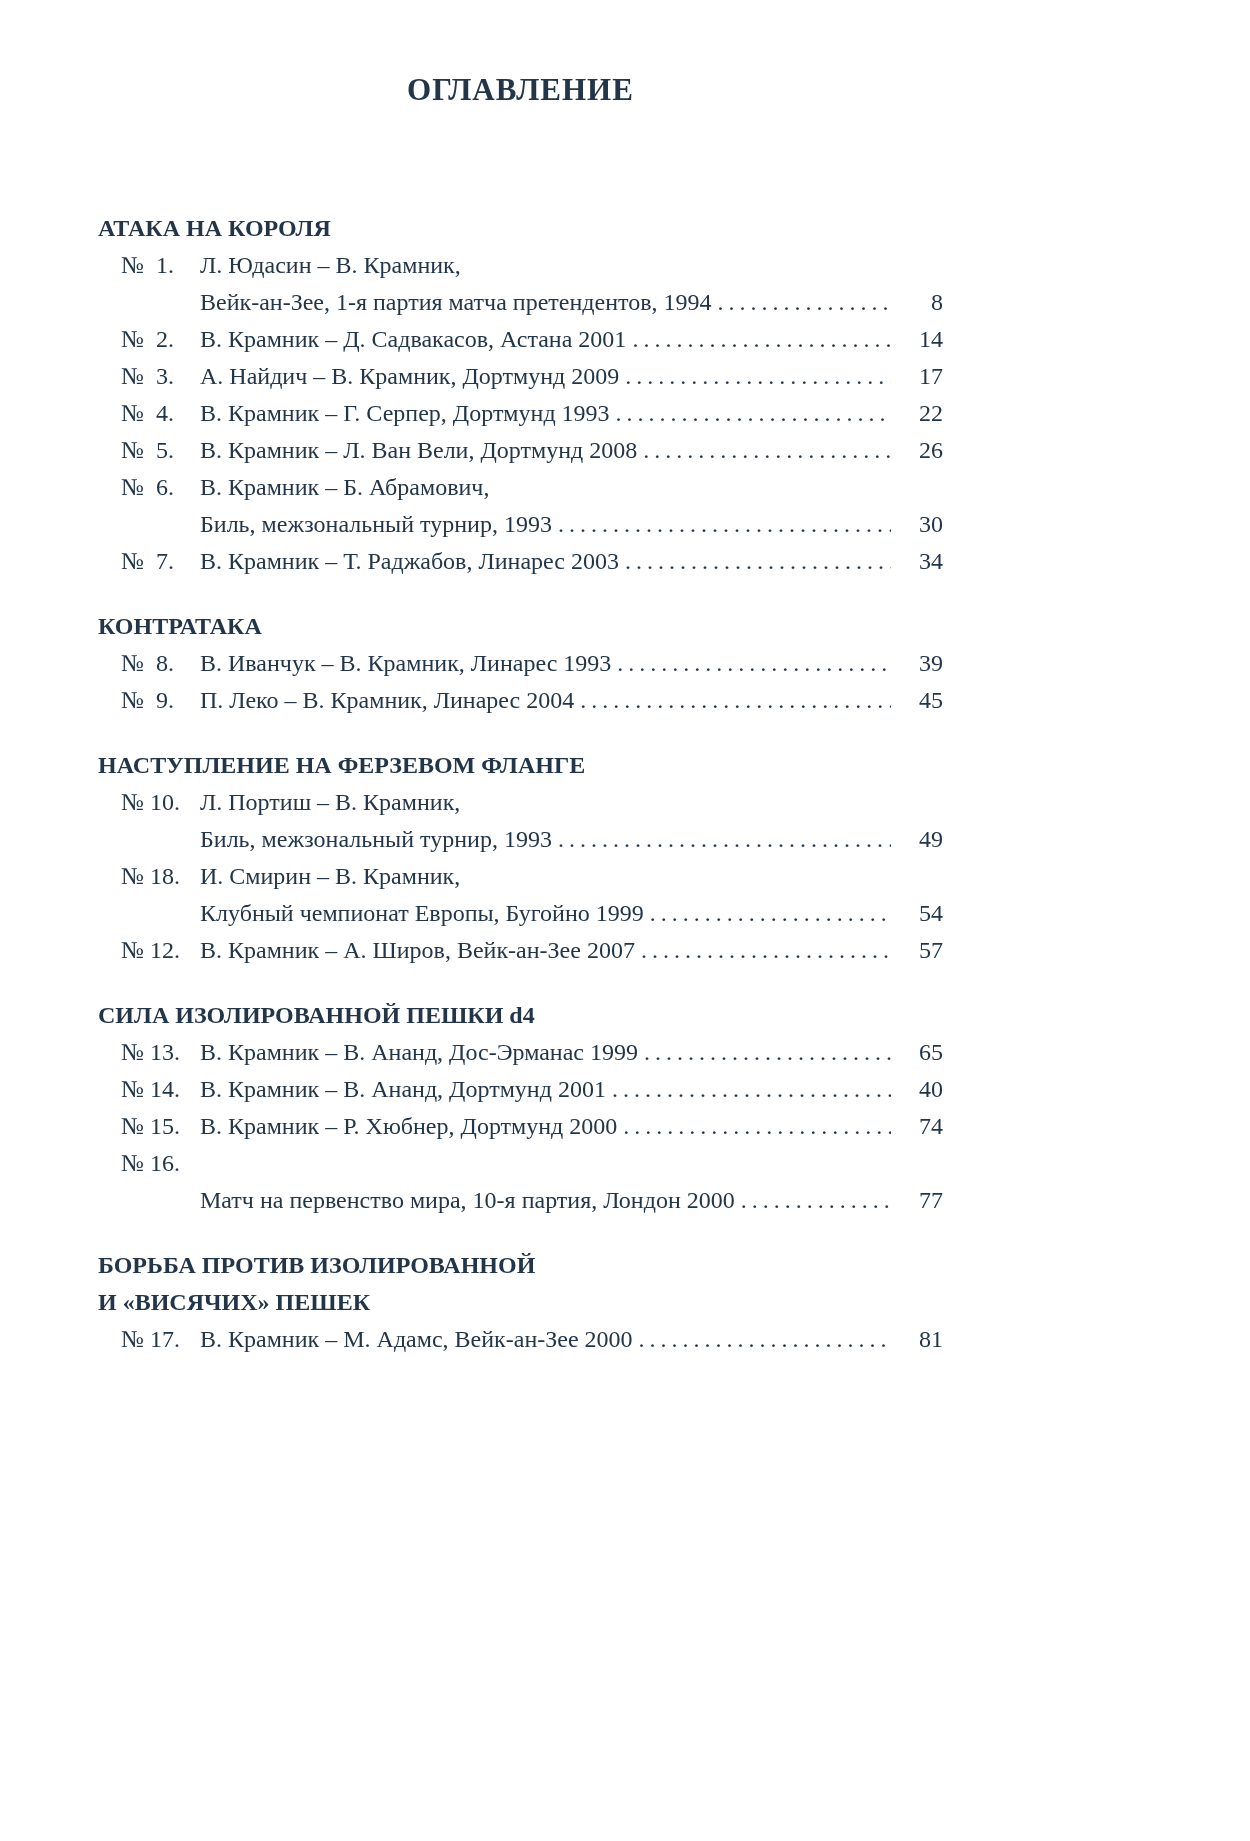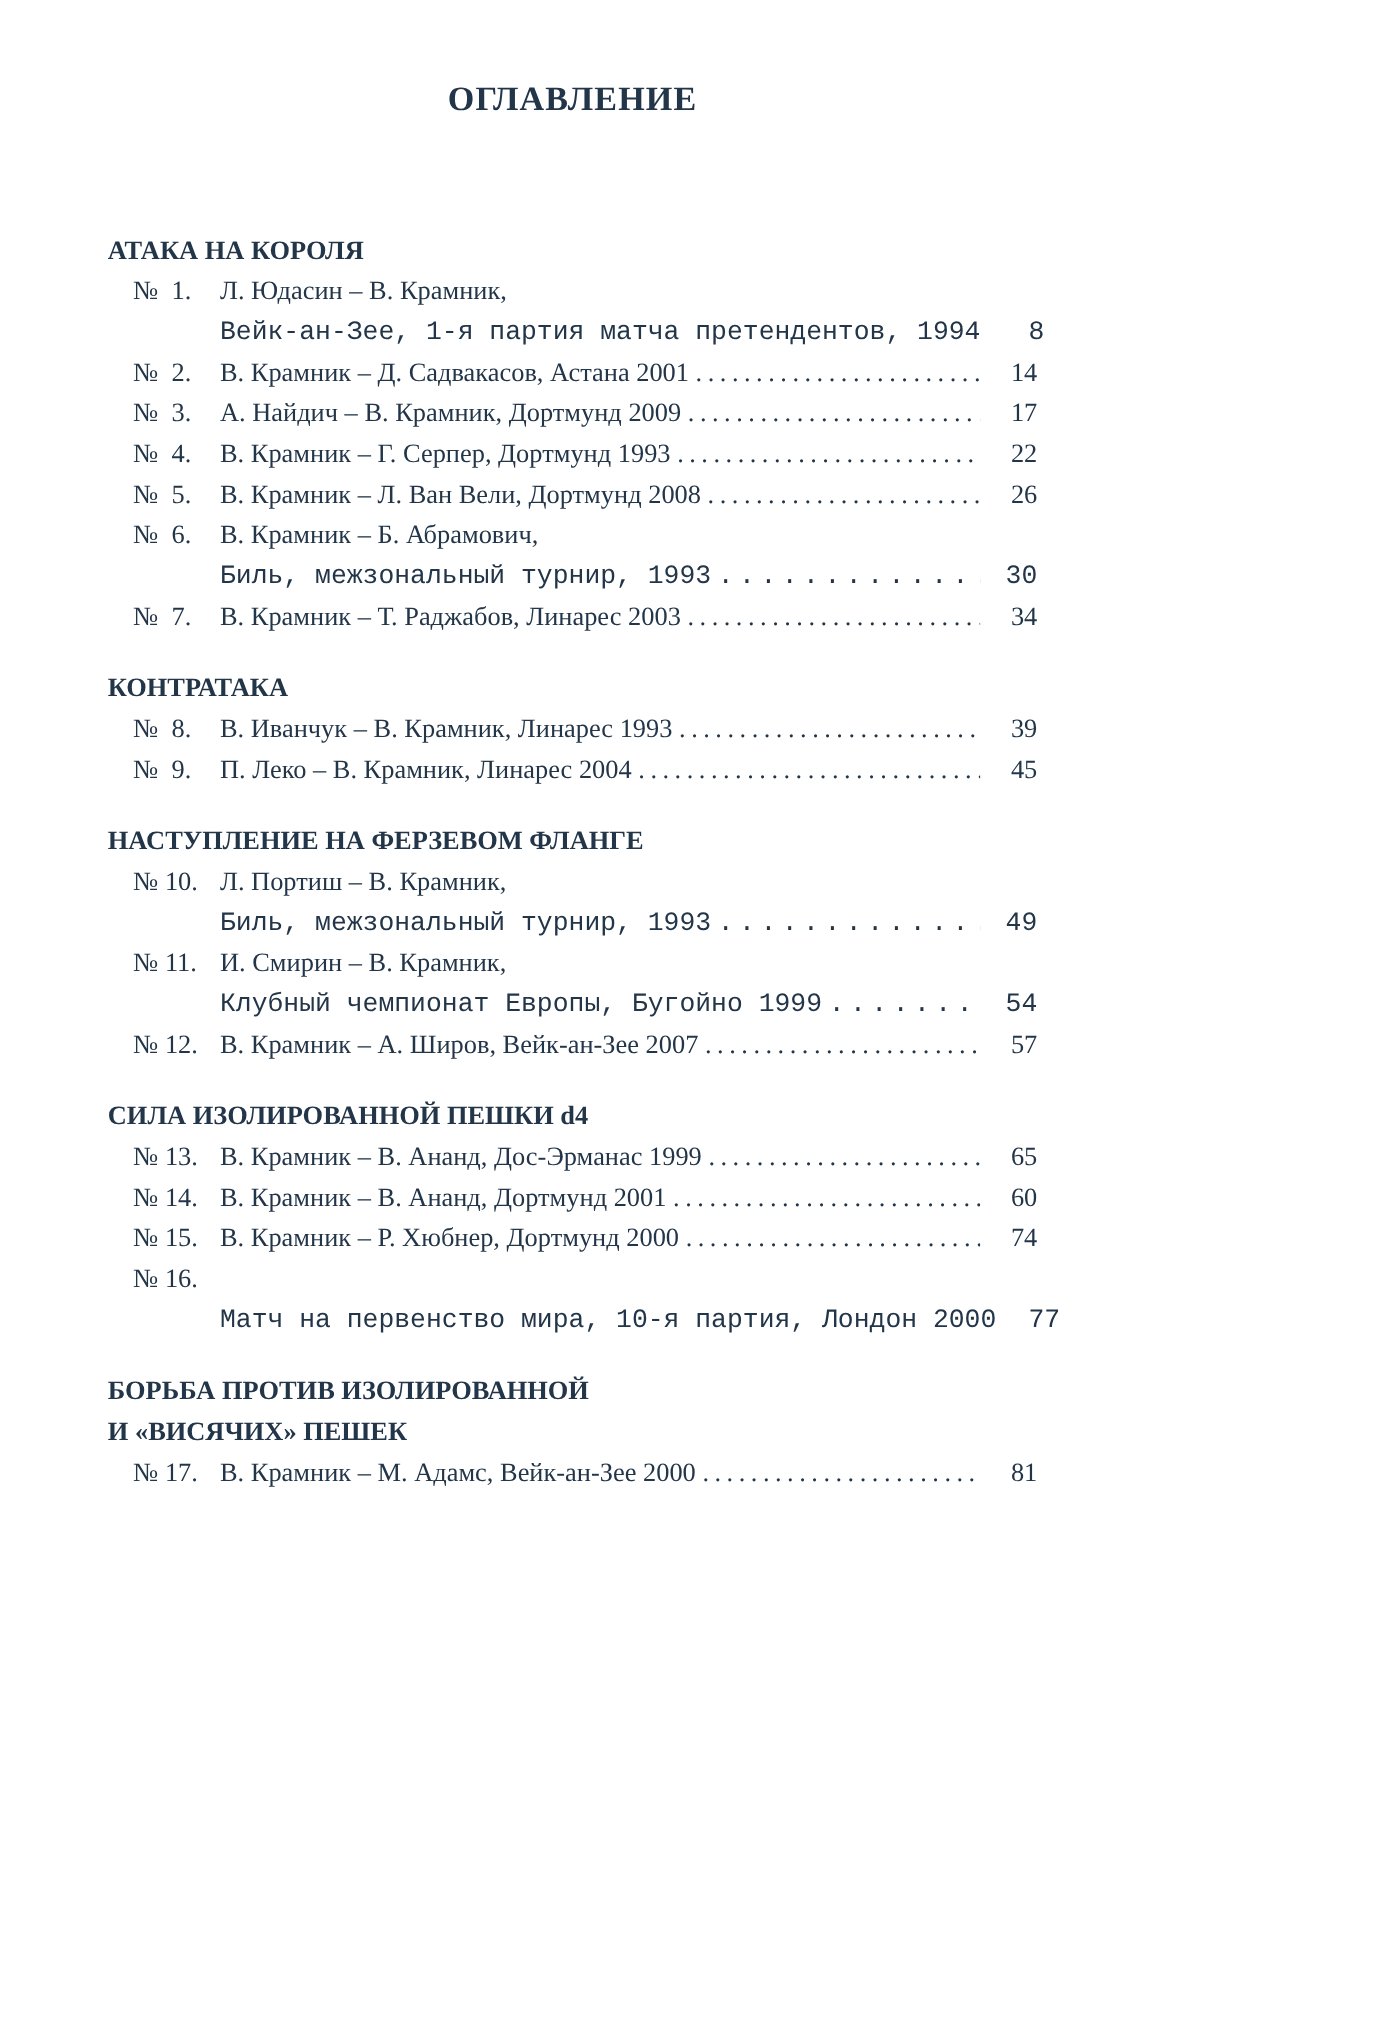--- a/index.html
+++ b/index.html
@@ -42,21 +42,20 @@
     display: flex;
     align-items: baseline;
     font-size: 24px;
     line-height: 37px;
   }
   .toc-row.bold {
     font-weight: bold;
   }
   .toc-row.cont {
     padding-left: 102px;
-    font-family: Liberation Mono, monospace;
   }
   .entry-label {
     white-space: pre;
     margin-left: 23px;
     width: 79px;
     flex: 0 0 auto;
     box-sizing: border-box;
   }
   .entry-text {
     white-space: nowrap;
@@ -155,21 +154,21 @@
         <div class="toc-row">
           <span class="entry-label">№ 10.</span>
           <span class="entry-text">Л. Портиш – В. Крамник,</span>
         </div>
         <div class="toc-row cont">
           <span class="entry-text">Биль, межзональный турнир, 1993</span>
           <span class="leader"></span>
           <span class="page-num">49</span>
         </div>
         <div class="toc-row">
-          <span class="entry-label">№ 11.</span>
+          <span class="entry-label">№ 18.</span>
           <span class="entry-text">И. Смирин – В. Крамник,</span>
         </div>
         <div class="toc-row cont">
           <span class="entry-text">Клубный чемпионат Европы, Бугойно 1999</span>
           <span class="leader"></span>
           <span class="page-num">54</span>
         </div>
         <div class="toc-row">
           <span class="entry-label">№ 12.</span>
           <span class="entry-text">В. Крамник – А. Широв, Вейк-ан-Зее 2007</span>
@@ -182,21 +181,21 @@
         <div class="toc-row">
           <span class="entry-label">№ 13.</span>
           <span class="entry-text">В. Крамник – В. Ананд, Дос-Эрманас 1999</span>
           <span class="leader"></span>
           <span class="page-num">65</span>
         </div>
         <div class="toc-row">
           <span class="entry-label">№ 14.</span>
           <span class="entry-text">В. Крамник – В. Ананд, Дортмунд 2001</span>
           <span class="leader"></span>
-          <span class="page-num">60</span>
+          <span class="page-num">40</span>
         </div>
         <div class="toc-row">
           <span class="entry-label">№ 15.</span>
           <span class="entry-text">В. Крамник – Р. Хюбнер, Дортмунд 2000</span>
           <span class="leader"></span>
           <span class="page-num">74</span>
         </div>
         <div class="toc-row">
           <span class="entry-label">№ 16.</span>
         </div>

